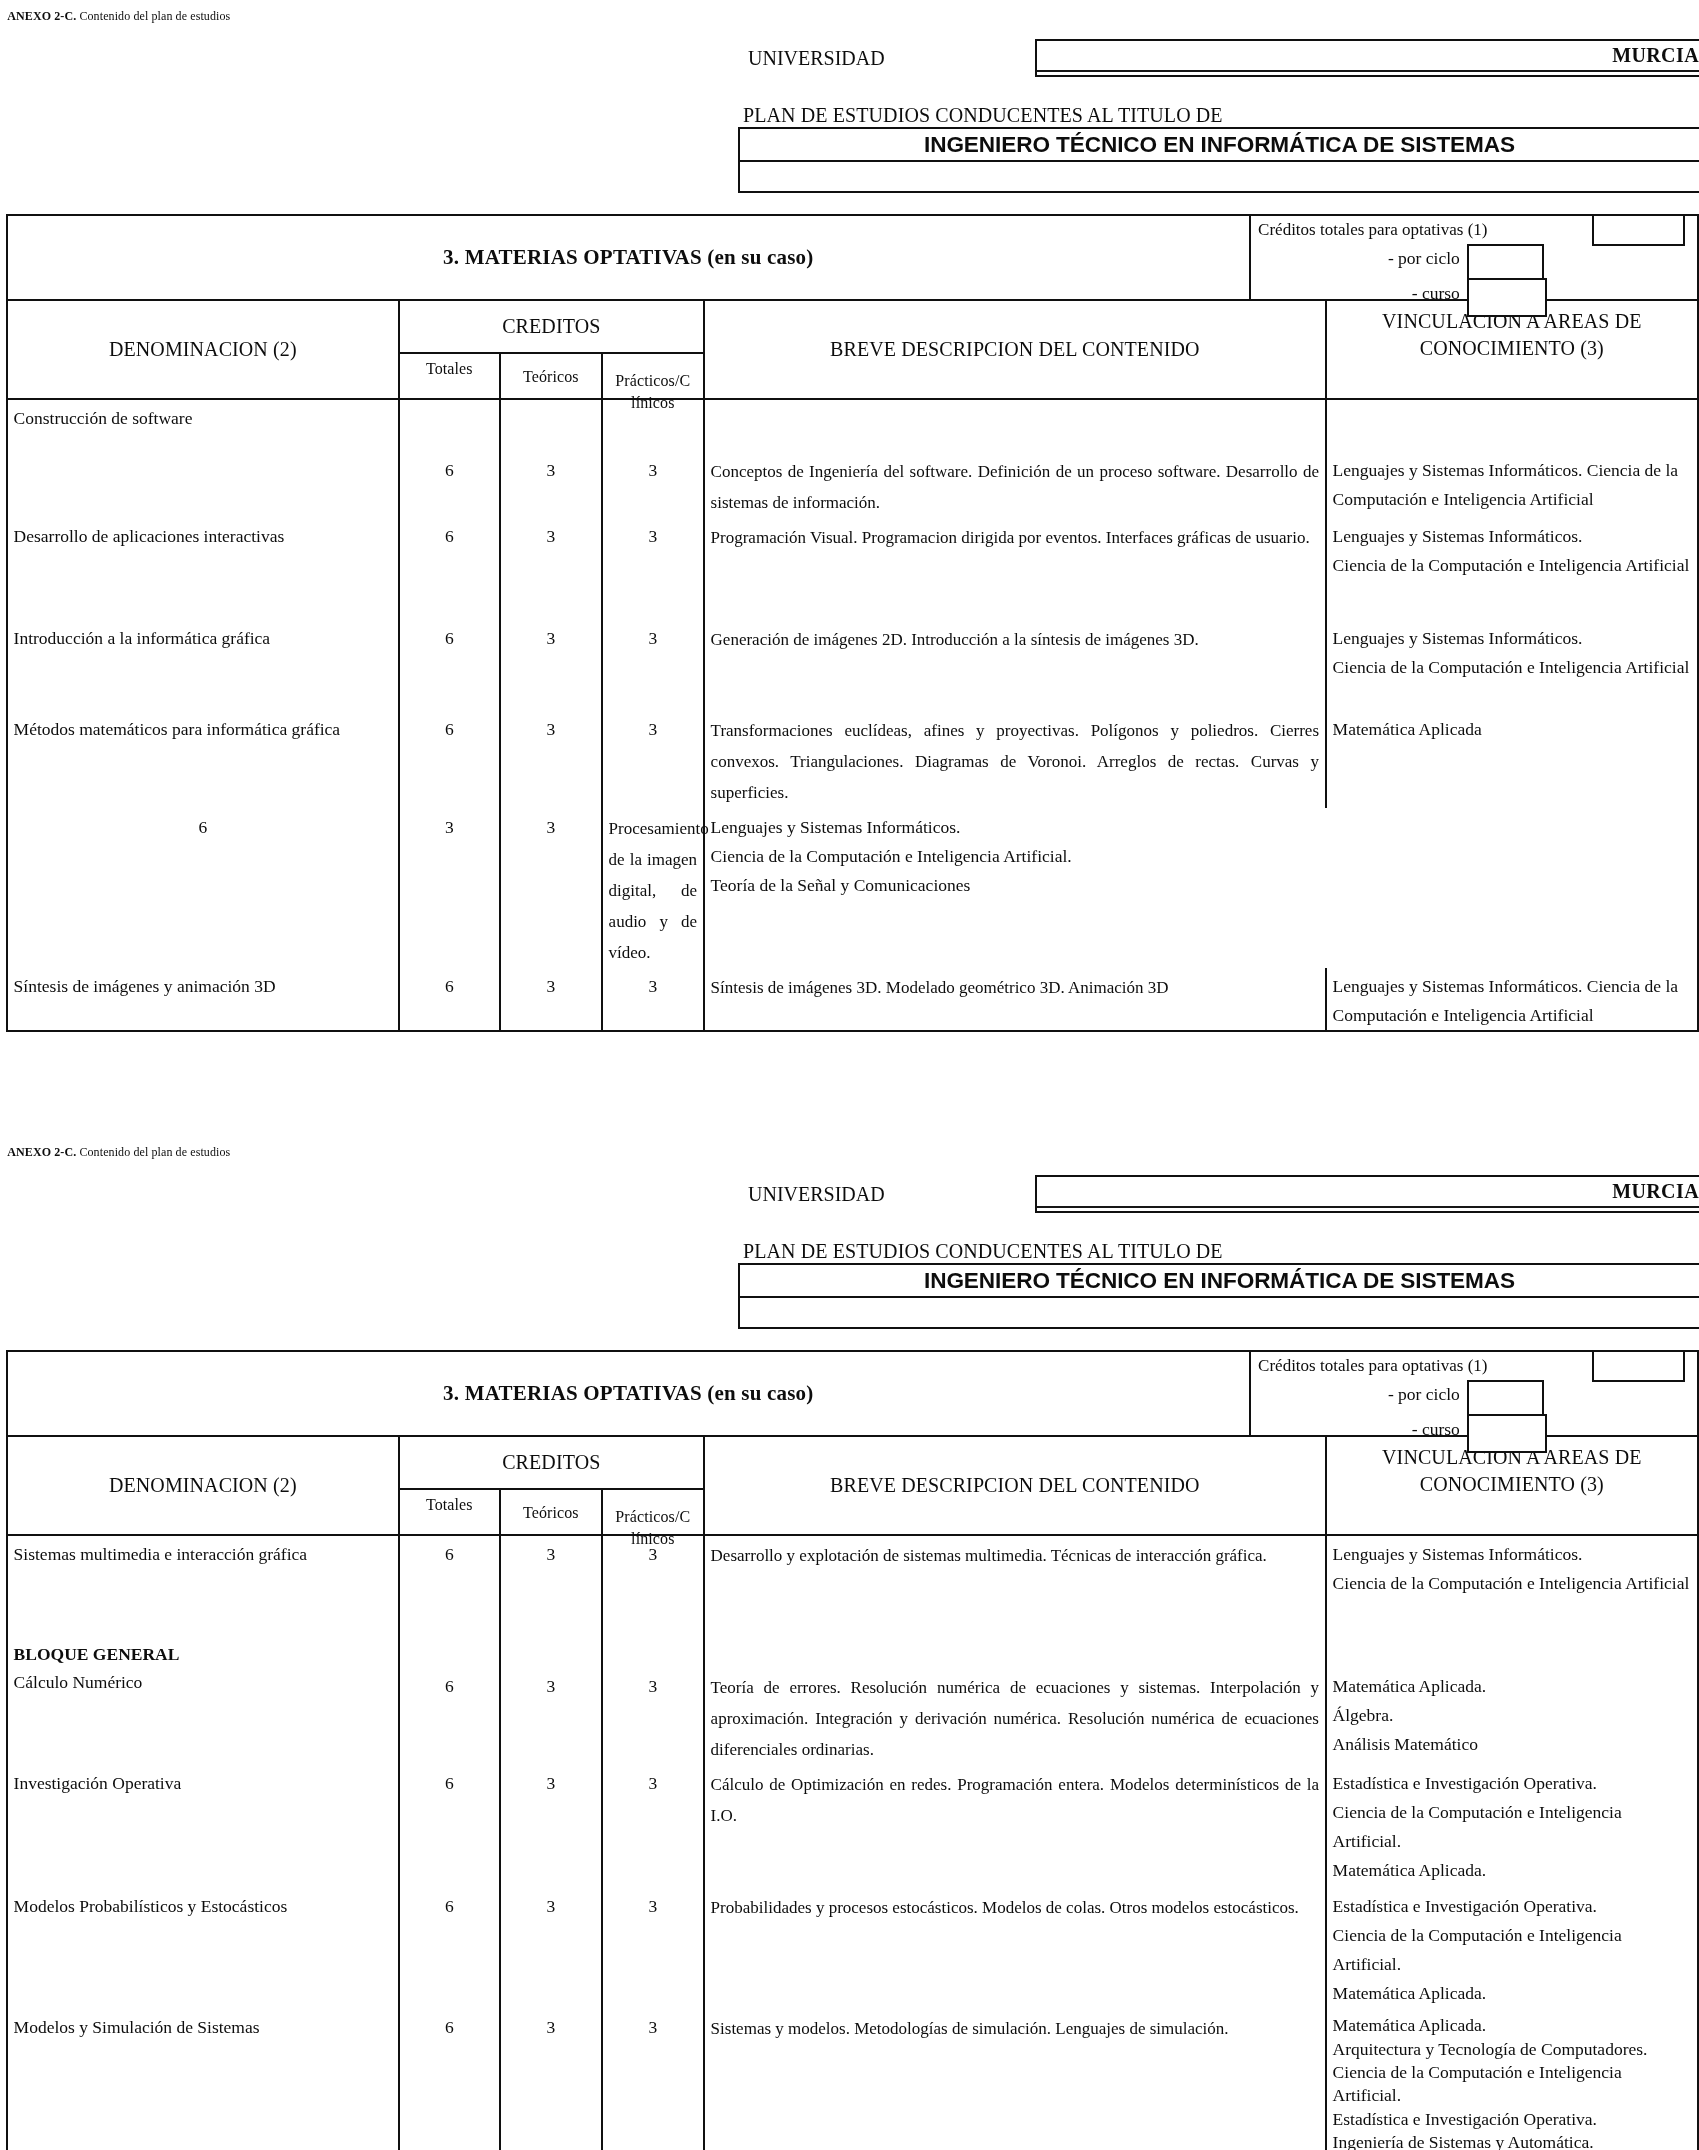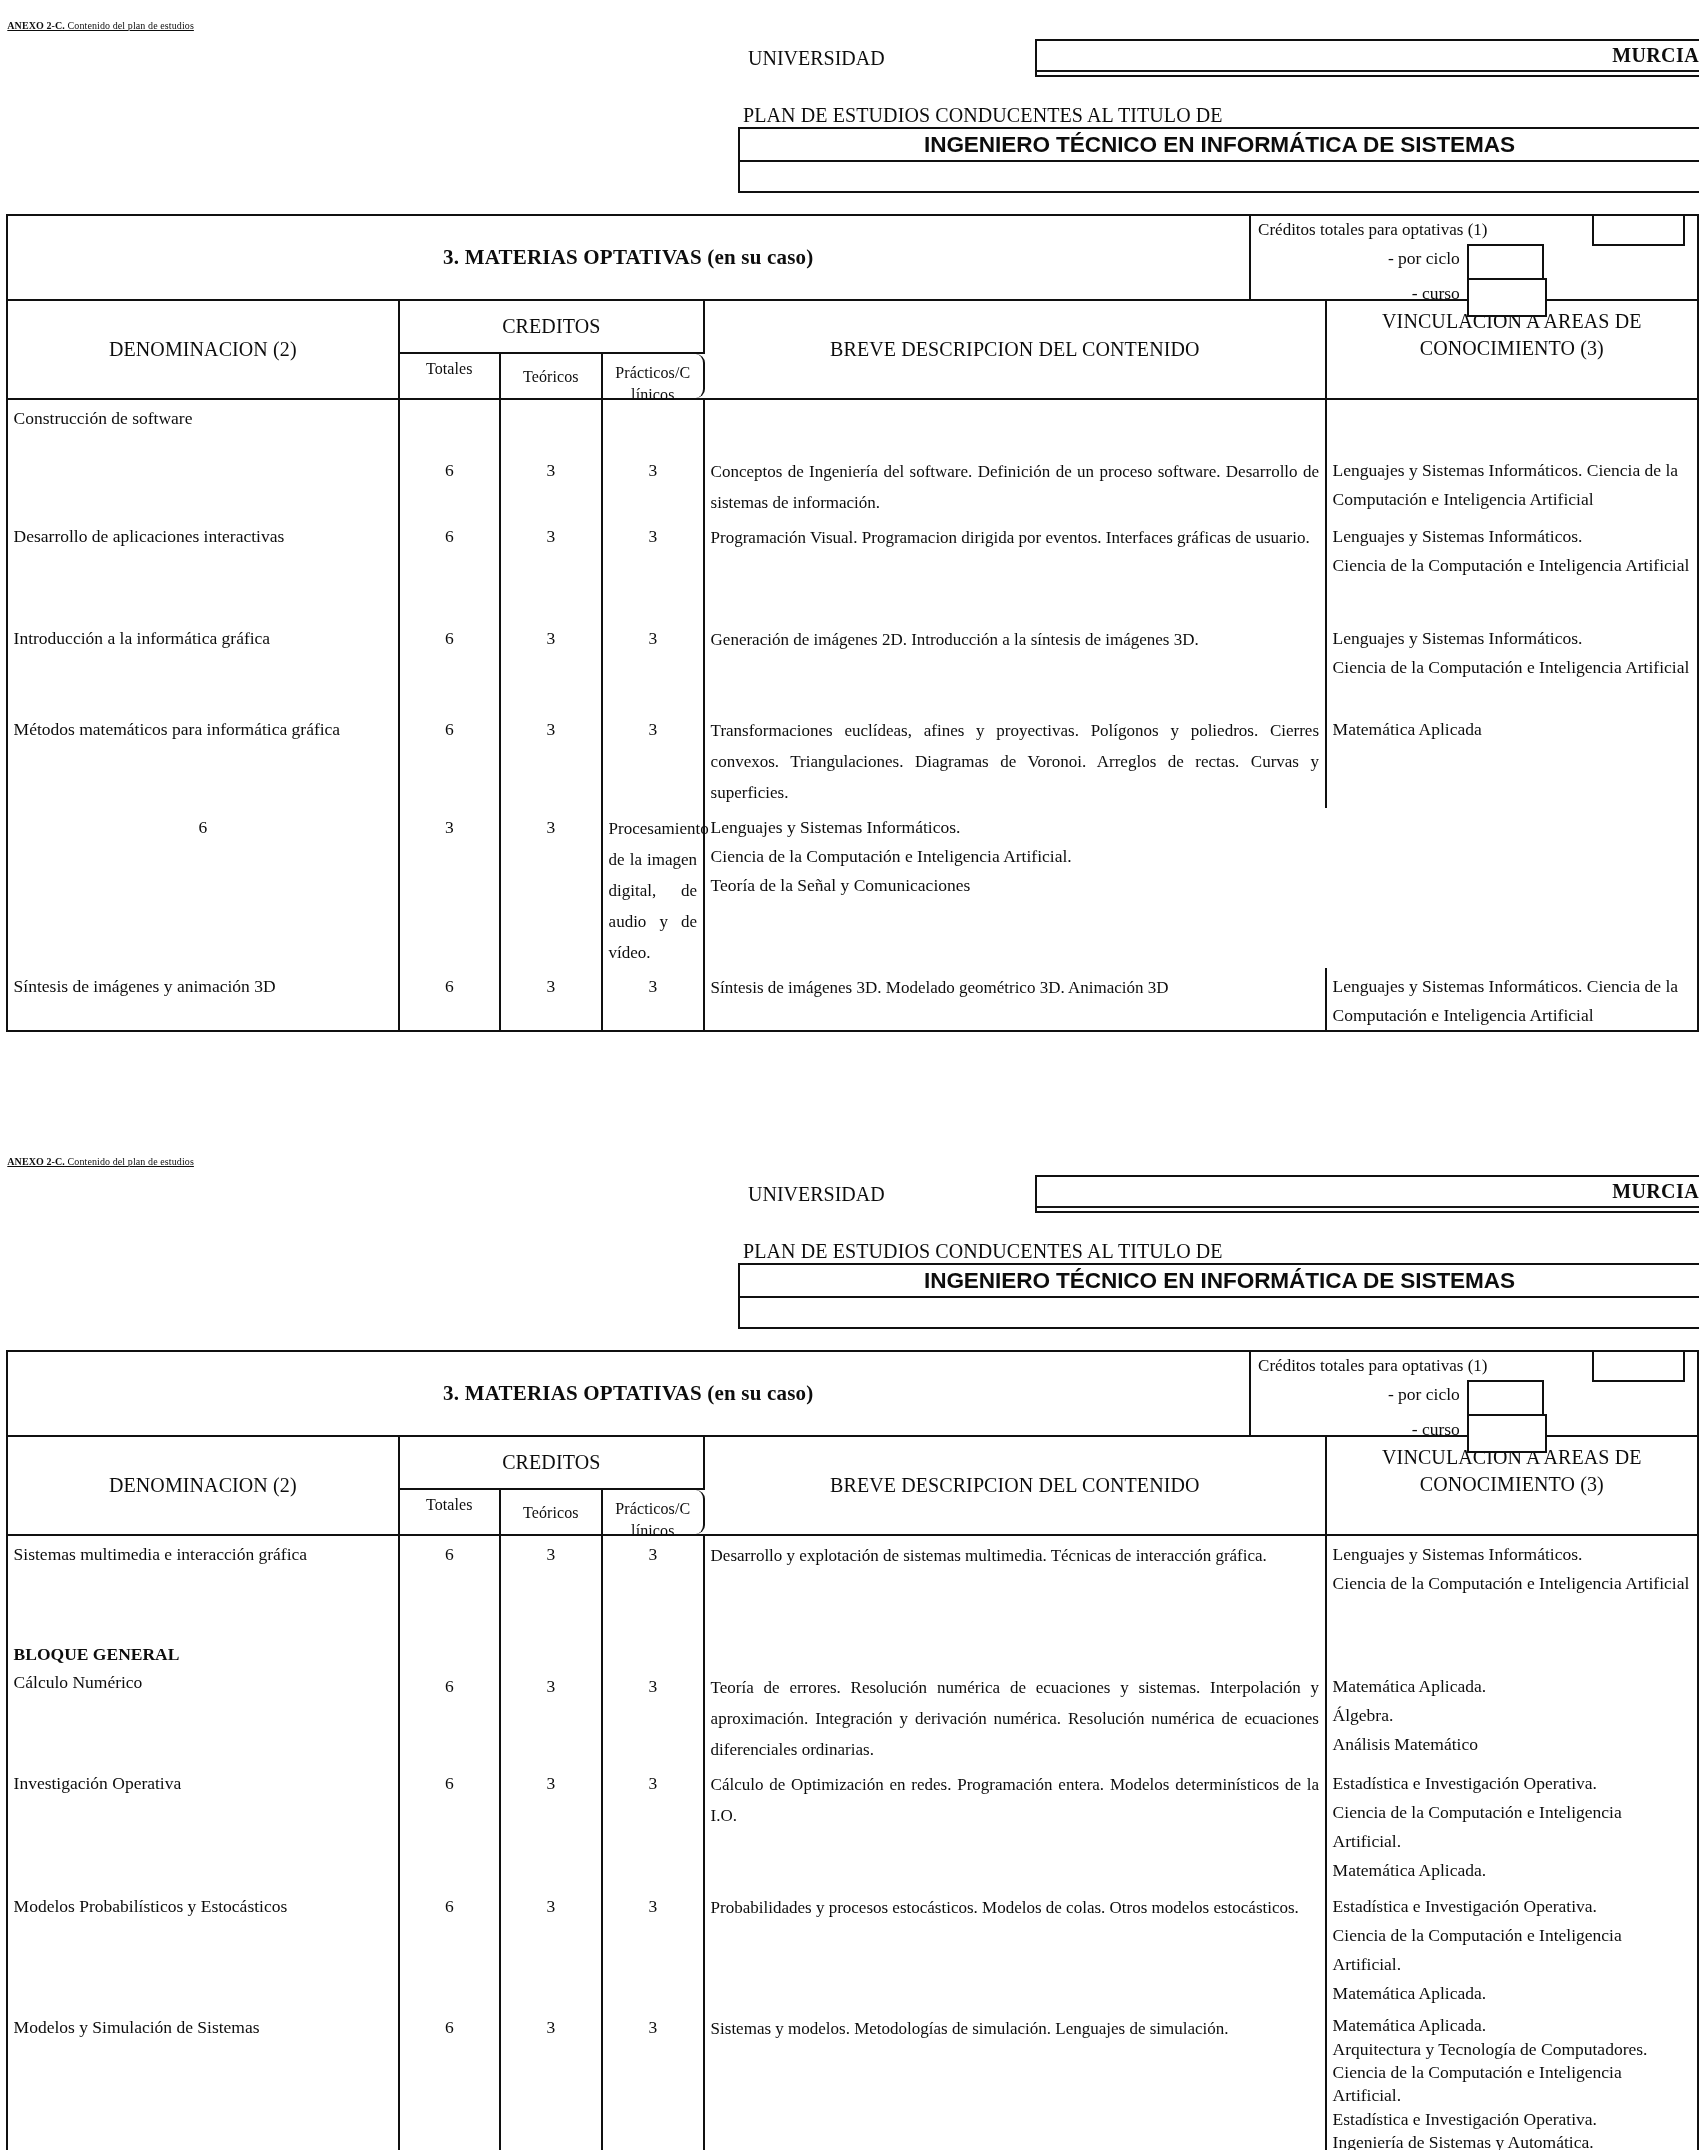--- a/index.html
+++ b/index.html
@@ -6,21 +6,21 @@
   body{
     width:1700px;height:2151px;background:#ffffff;position:relative;overflow:hidden;
     font-family:"Liberation Serif", serif;color:#0d0d0d;
     -webkit-font-smoothing:antialiased;
   }
   .page{position:absolute;left:0;width:1700px;overflow:visible;}
   .page.p1{top:0;height:1136px;}
   .page.p2{top:1136px;height:1015px;}
 
   
-  .anexo{position:absolute;left:7.3px;top:20px;font-size:10px;letter-spacing:0.1px;text-decoration:underline;}
+  .anexo{position:absolute;left:7.3px;top:9px;font-size:12px;letter-spacing:0.1px;}
   .anexo b{font-weight:700;}
   .uni-label{position:absolute;left:748px;top:47px;font-size:20px;}
   .murcia-box{position:absolute;left:1035px;top:39px;width:662px;height:34px;border:2.2px solid #101010;}
   .murcia-text{position:absolute;left:0;right:0;top:2.9px;text-align:right;font-size:20px;font-weight:700;letter-spacing:0.4px;}
   .write-line{position:absolute;left:0;right:0;bottom:2.9px;border-top:2.2px solid #161616;}
   .plan-line{position:absolute;left:743px;top:104px;font-size:20px;letter-spacing:0.1px;}
   .titulo-box{position:absolute;left:738px;top:127px;width:959px;border:2.2px solid #101010;}
   .titulo-text{height:31px;border-bottom:2.2px solid #101010;text-align:center;
     font-family:"Liberation Sans", sans-serif;font-weight:700;font-size:22.6px;line-height:31px;letter-spacing:-0.1px;}
   .titulo-empty{height:29px;}
@@ -38,21 +38,21 @@
   .pc-box{position:absolute;left:216px;top:28px;width:73px;height:34px;border:2.2px solid #101010;background:#fff;z-index:2;}
   .cu-box{position:absolute;left:216px;top:62px;width:76px;height:35px;border:2.2px solid #101010;background:#fff;z-index:2;}
 
   .thead{display:grid;grid-template-columns:392px 101px 102px 102px 622px 1fr;grid-template-rows:53px 44px;
     border-bottom:2.9px solid #101010;}
   .th{display:flex;align-items:center;justify-content:center;text-align:center;font-size:20px;letter-spacing:0.1px;}
   .th-denom{grid-area:1/1/3/2;border-right:2.2px solid #101010;}
   .th-cred {grid-area:1/2/2/5;border-right:2.2px solid #101010;border-bottom:2.2px solid #101010;}
   .th-tot  {grid-area:2/2/3/3;border-right:2.2px solid #101010;font-size:16px;align-items:flex-start;padding-top:5.8px;}
   .th-teo  {grid-area:2/3/3/4;border-right:2.2px solid #101010;font-size:16px;align-items:flex-start;padding-top:14px;}
-  .th-pra  {grid-area:2/4/3/5;border-right:2.2px solid #101010;font-size:16px;align-items:flex-start;padding-top:8px;line-height:1.4;border-radius:9px;}
+  .th-pra  {grid-area:2/4/3/5;border-right:2.2px solid #101010;font-size:16px;align-items:flex-start;padding-top:16px;line-height:1.4;}
   .th-breve{grid-area:1/5/3/6;border-right:2.2px solid #101010;}
   .th-vinc {grid-area:1/6/3/7;align-items:flex-start;padding-top:7.3px;}
   .th-vinc .vinner{max-width:263px;margin:0 auto;line-height:1.35;}
   .th-pra .pinner{max-width:91px;margin:0 auto;}
 
   .trow{display:grid;grid-template-columns:392px 101px 102px 102px 622px 1fr;}
   .td{padding:4.4px 5.8px 0 5.8px;font-size:17.5px;line-height:29px;}
   .td.namec{border-right:2.2px solid #101010;line-height:28px;}
   .td.num{border-right:2.2px solid #101010;text-align:center;}
   .td.desc{border-right:2.2px solid #101010;text-align:justify;font-size:17px;line-height:31px;}

